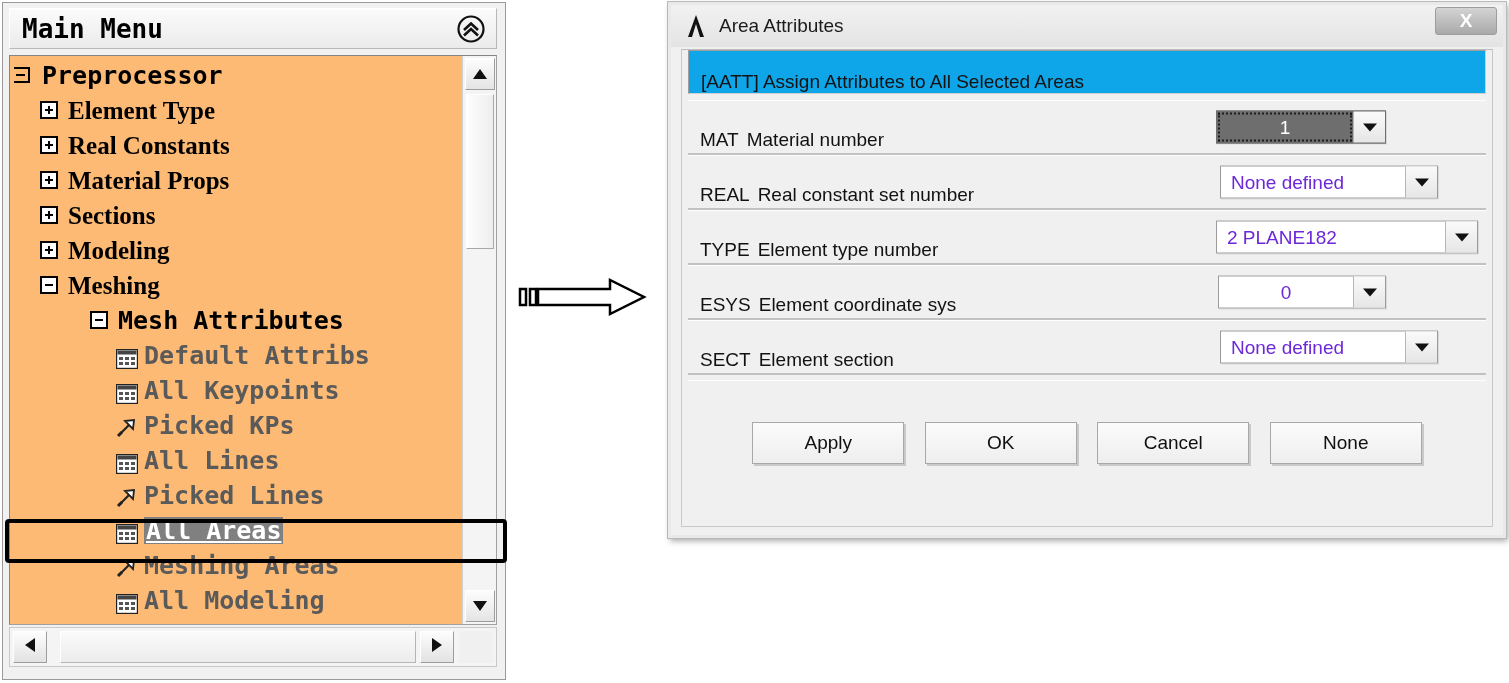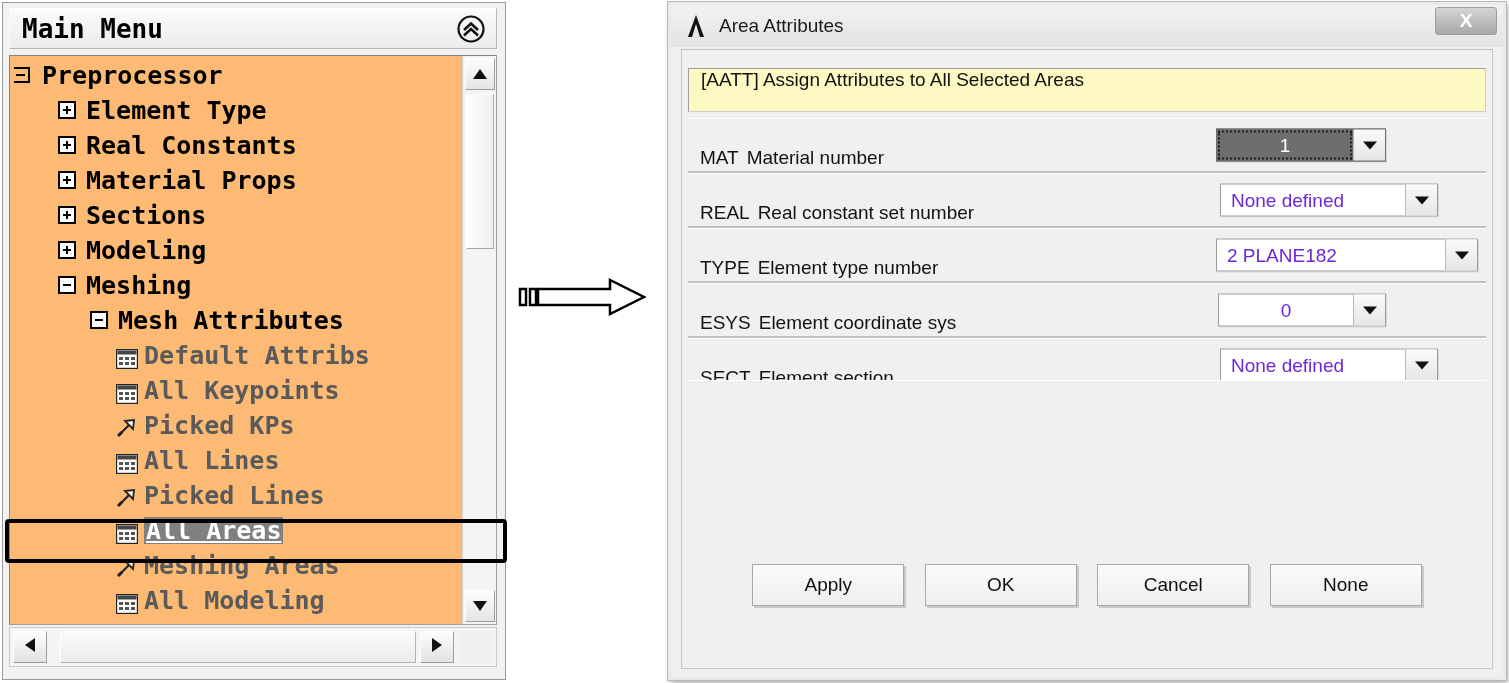--- a/index.html
+++ b/index.html
@@ -91,21 +91,21 @@
   .icon-pick {
     flex: 0 0 auto; width: 22px; height: 22px; margin-right: 6px;
     position: relative;
   }
   .tree-label { line-height: 1; }
   .tree-row.selected .tree-label {
     background: #808080; color: #ffffff;
     text-decoration: underline; padding: 1px 2px;
   }
   .ind1 { padding-left: 4px; }
-  .ind2 { padding-left: 48px; }
+  .ind2 { padding-left: 30px; font-family: Liberation Serif, serif; }
   .ind3 { padding-left: 32px; margin-left: 48px; }
   .ind4 { padding-left: 106px; }
 
   
   .vscroll {
     position: absolute; right: 0; top: 0; width: 34px; height: 568px;
     background: #f4f4f4; border-left: 1px solid #cfcfcf;
   }
   .sb-btn {
     position: absolute; left: 2px; width: 30px; height: 32px;
@@ -150,21 +150,21 @@
     border: 4px solid #000; border-radius: 4px;
     pointer-events: none;
   }
 
   
   .arrow-anno { position: absolute; left: 518px; top: 276px; width: 130px; height: 42px; }
 
   
   #dialog {
     position: absolute; left: 668px; top: 2px;
-    width: 838px; height: 678px;
+    width: 838px; height: 536px;
     background: #f0f0f0;
     border: 3px solid #e9e9e9;
     box-shadow: 0 0 0 1px #b9b9b9, 2px 3px 6px rgba(0,0,0,0.35);
   }
   .titlebar {
     position: relative; height: 42px;
     background: linear-gradient(#f2f2f2, #e3e3e3);
     display: flex; align-items: center;
   }
   .ansys-logo { margin-left: 12px; width: 26px; height: 26px; }
@@ -178,24 +178,24 @@
     display: flex; align-items: center; justify-content: center;
     color: #ffffff; font-size: 19px; font-weight: 700;
   }
   .dlg-body {
     position: absolute; left: 10px; top: 44px; right: 10px; bottom: 8px;
     background: #f0f0f0;
     border: 1px solid #c8c8c8;
     border-top-color: #bdbdbd;
   }
   .cmd-bar {
-    position: relative; margin: 18px 6px 0 6px; height: 44px;
-    background: #fef9c3;
+    position: relative; margin: 0 6px 0 6px; height: 44px;
+    background: #0ea5e9;
     border: 1px solid #cfcfcf; border-top-color: #9e9e9e; border-left-color: #9e9e9e;
-    display: flex; align-items: flex-start;
+    display: flex; align-items: flex-end;
   }
   .cmd-text { font-size: 19px; color: #121212; padding-left: 12px; white-space: nowrap; }
   .rows { position: relative; margin: 6px 6px 0 6px; }
   .frow {
     position: relative; height: 55px;
     background: #f0f0f0;
     border-top: 1px solid #ffffff;
     border-bottom: 2px solid #c2c2c2;
     display: flex; align-items: center;
   }

